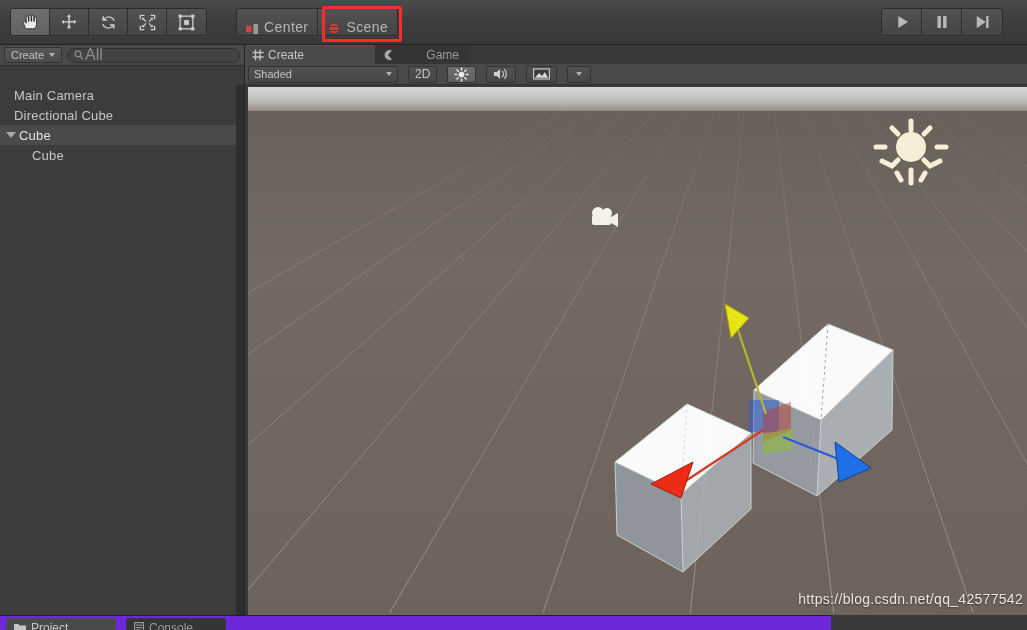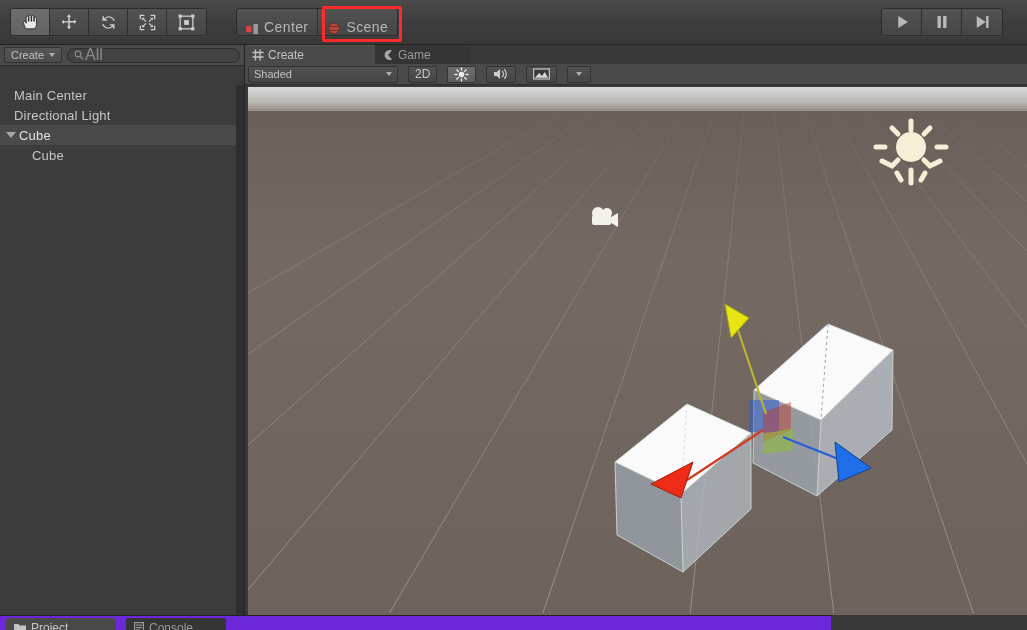--- a/index.html
+++ b/index.html
@@ -38,21 +38,21 @@
 
   
   #hierarchy{ position:absolute; left:0; top:45px; width:245px; height:570px;
     background:#3c3c3c; border-right:1px solid #232323; }
 
   .tab-strip{ position:relative; height:19px; background:#393939; }
   .tab{ position:absolute; top:0; height:19px; display:flex; align-items:center; gap:4px;
     padding:0 12px 0 7px; font-size:12px; color:#c4c4c4; cursor:default;
     border-top-left-radius:3px; border-top-right-radius:3px; }
   .tab.sel{ background:#4a4a4a; box-shadow:inset 0 1px 0 #585858; }
-  .tab.unsel{ background:#353535; color:#9a9a9a; }
+  .tab.unsel{ background:#353535; color:#9a9a9a;justify-content:space-between; }
 
   #hier-tab{ left:0; width:115px; }
   #hier-menu{ position:absolute; right:5px; top:4px; cursor:default; }
 
   .sub-bar{ height:21px; background:#4a4a4a; border-bottom:1px solid #2e2e2e;
     display:flex; align-items:center; padding:0 4px; gap:5px; }
   .create-btn{ height:16px; display:flex; align-items:center; gap:5px; padding:0 6px;
     background:linear-gradient(#565656,#4b4b4b); border:1px solid #333;
     border-radius:2px; color:#c2c2c2; font-size:11px; cursor:default; }
   .caret{ width:0;height:0;border-left:3px solid transparent;border-right:3px solid transparent;
@@ -214,24 +214,24 @@
         <svg width="10" height="10" viewBox="0 0 12 12">
           <circle cx="4.8" cy="4.8" r="3.4" fill="none" stroke="#8b8b8b" stroke-width="1.4"></circle>
           <path d="M7.4 7.4L11 11" stroke="#8b8b8b" stroke-width="1.6"></path>
         </svg>
         <span>All</span>
       </div>
     </div>
 
     <div id="hier-list">
       <div class="hrow indent0">
-        <span>Main Center</span>
+        <span>Main Camera</span>
       </div>
       <div class="hrow indent0">
-        <span>Directional Light</span>
+        <span>Directional Cube</span>
       </div>
       <div class="hrow selected">
         <span class="twist"></span>
         <span>Cube</span>
       </div>
       <div class="hrow indent1">
         <span>Cube</span>
       </div>
     </div>
 
@@ -392,20 +392,21 @@
           <path d="M122 2 L146 16 L128 36 Z" fill="#e8e312" stroke="#a8a40e" stroke-width="1"></path>
 
           <path d="M160 128 L78 182" stroke="#cf3a22" stroke-width="2.2"></path>
           <path d="M90 160 L78 196 L48 182 Z" fill="#ee2b16" stroke="#9c1d0e" stroke-width="1"></path>
 
           <path d="M180 135 L243 160" stroke="#2a5bd7" stroke-width="2.2"></path>
           <path d="M232 140 L268 166 L236 180 Z" fill="#1f6fe8" stroke="#10418e" stroke-width="1"></path>
         </g>
       </svg>
 
+      <div id="watermark">https://blog.csdn.net/qq_42577542</div>
     </div>
   </div>
 
   <div id="bottom">
     <div class="btab" id="btab-project">
       <svg width="12" height="10" viewBox="0 0 12 10">
         <path d="M0 1h4.4l1.2 1.4H12V10H0z" fill="#c4c4c4"></path>
       </svg>
       <span>Project</span>
     </div>

